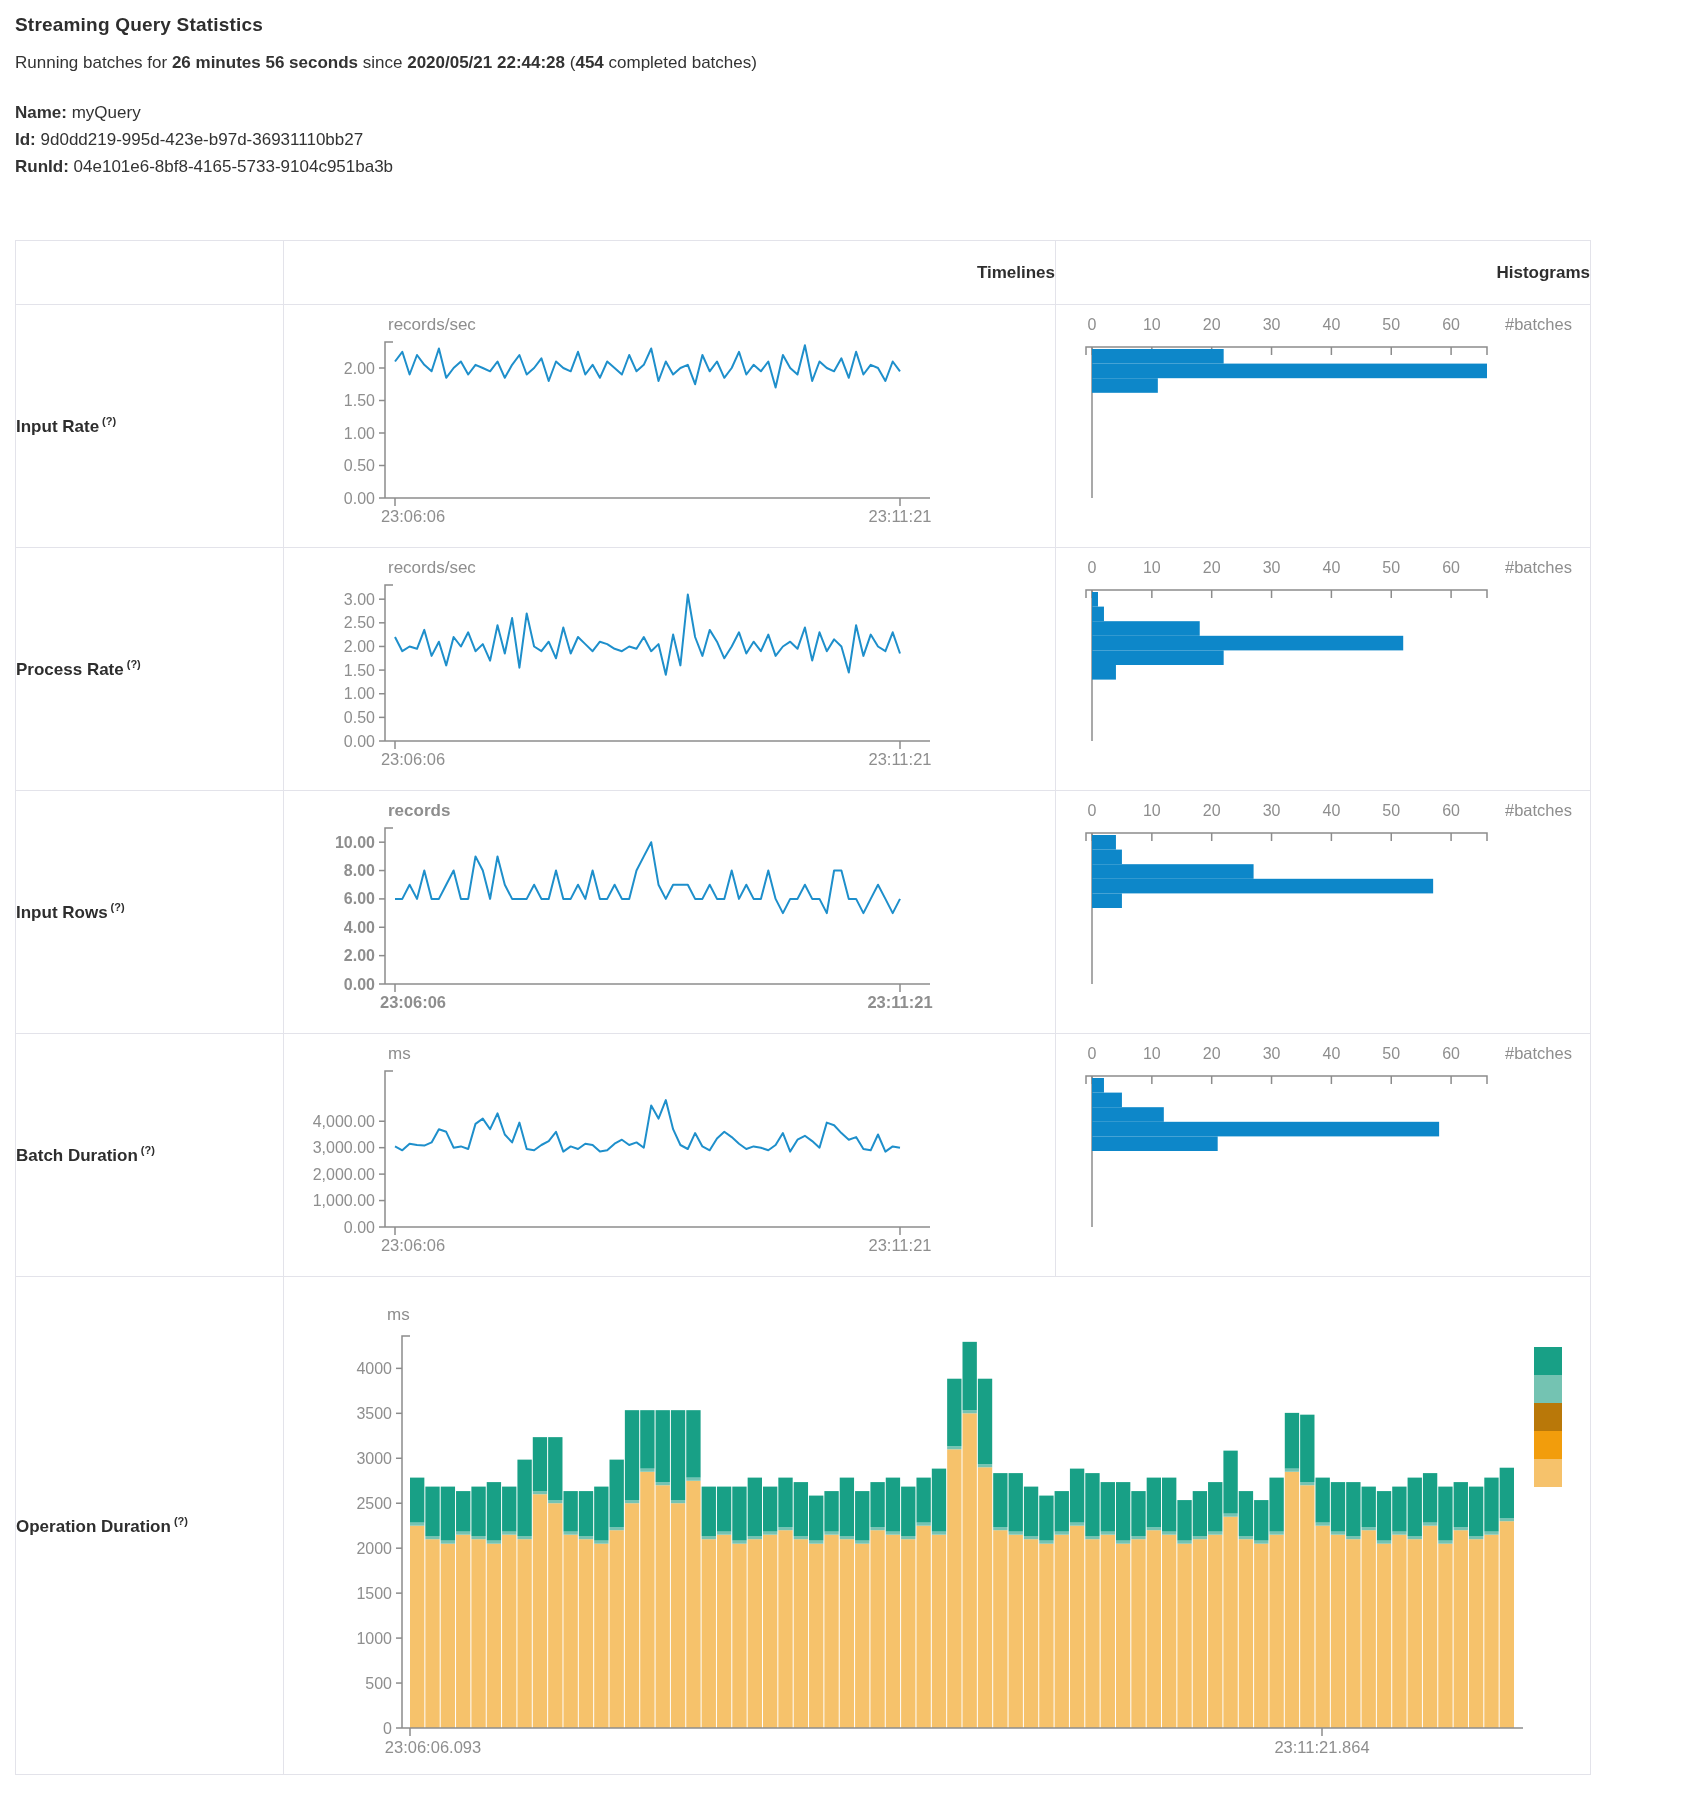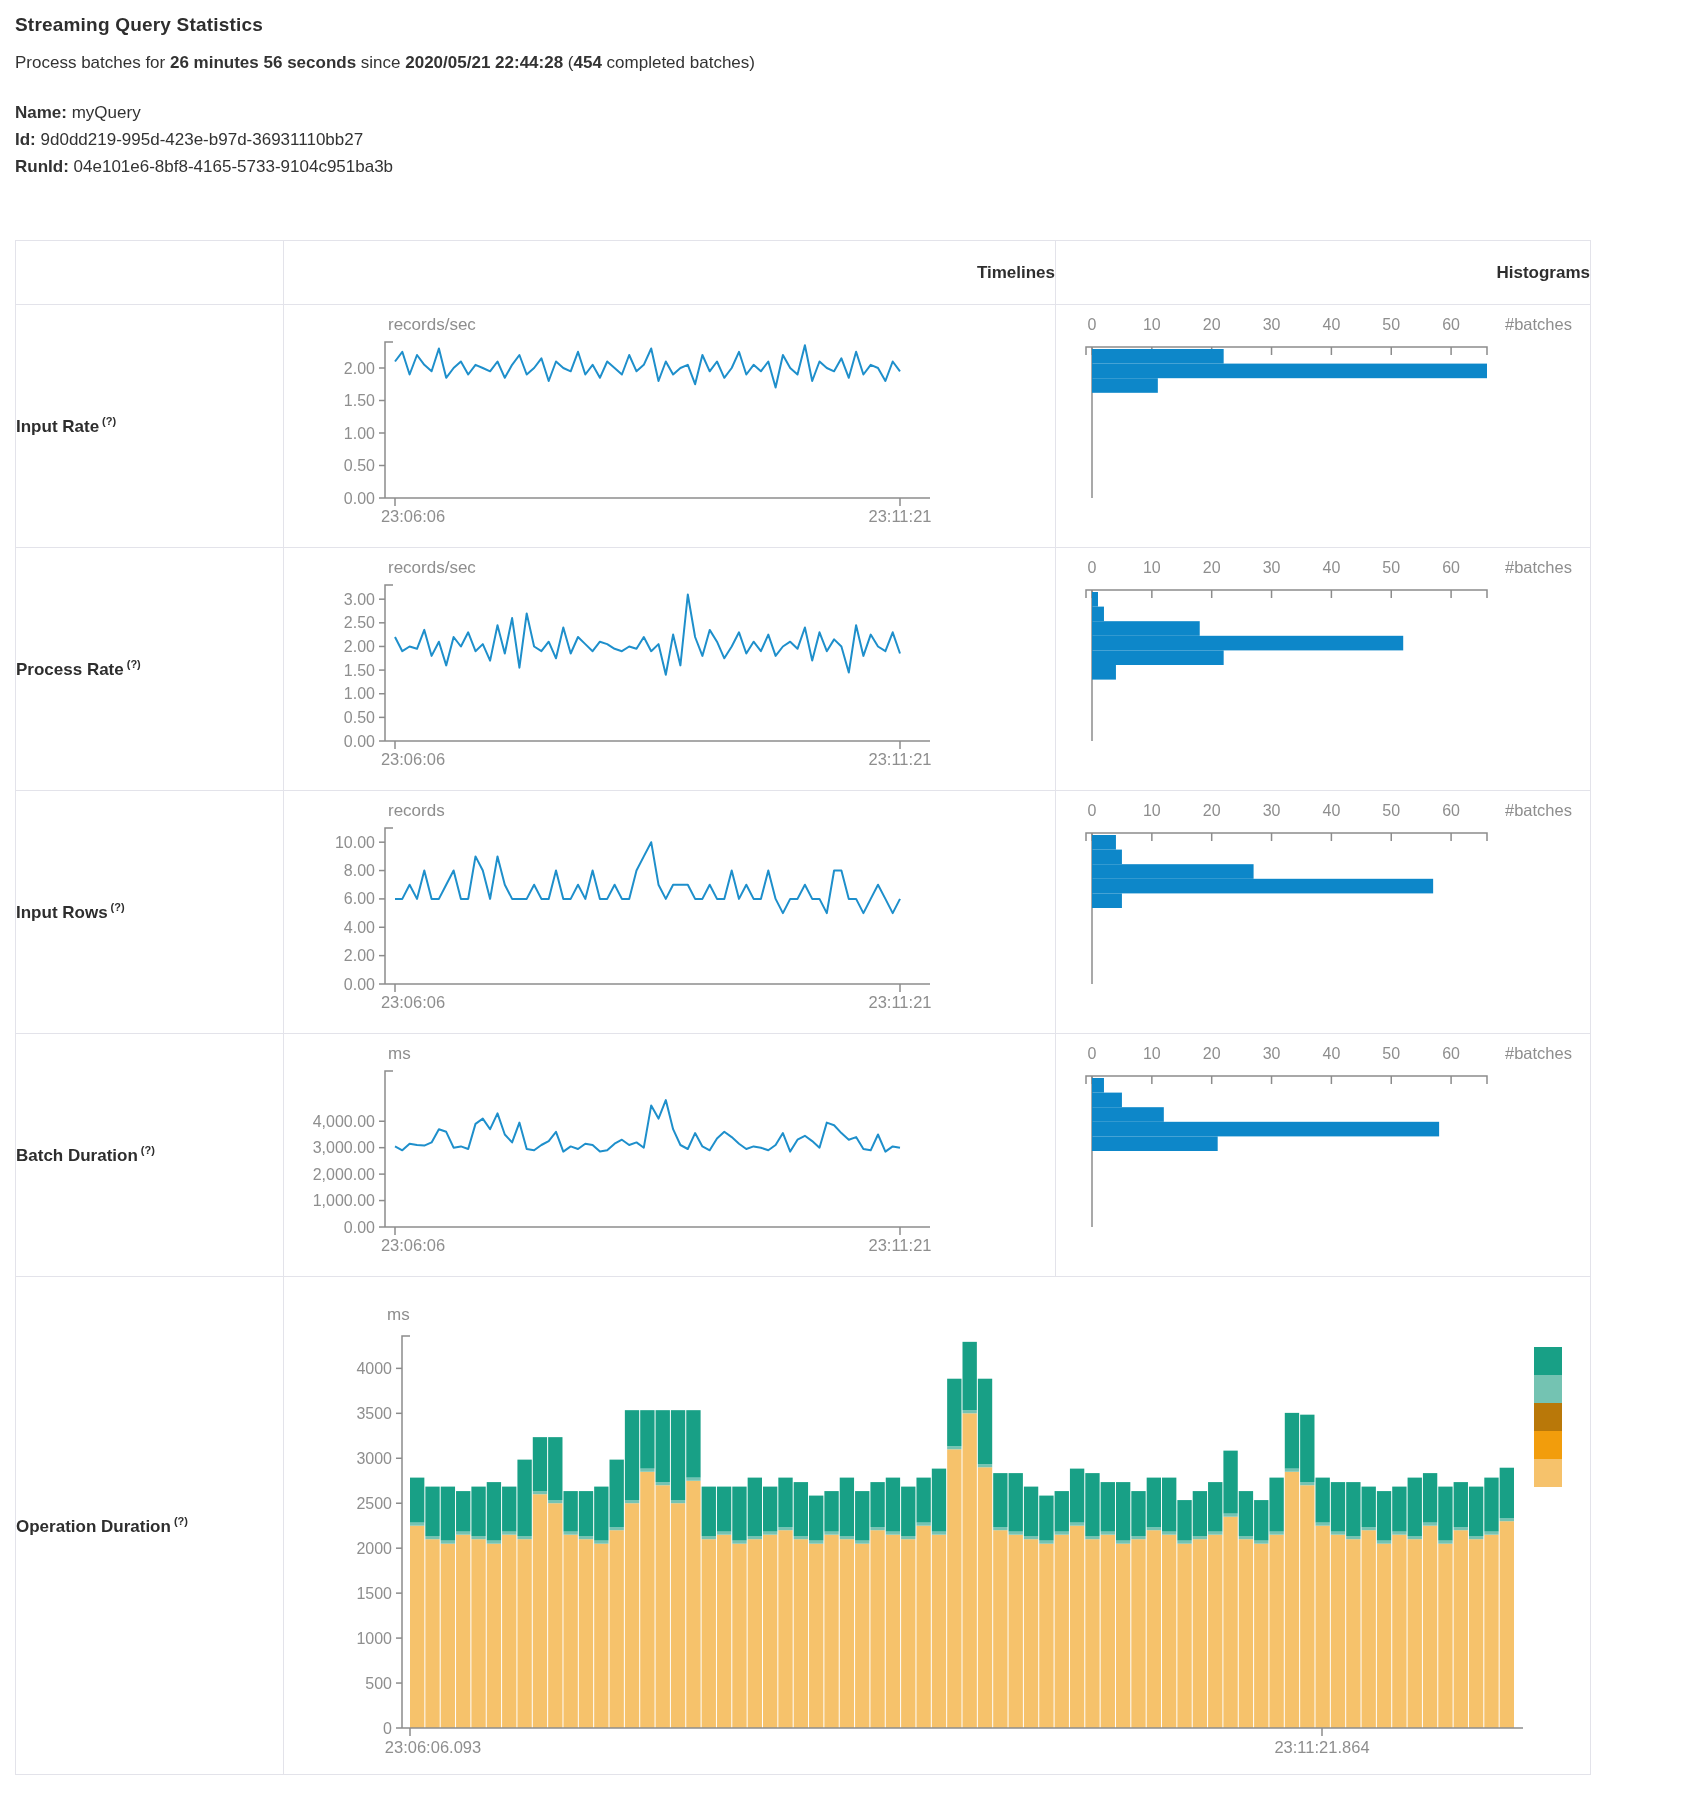--- a/index.html
+++ b/index.html
@@ -62,21 +62,21 @@
     top: 69px;
     width: 28px;
   }
   .legend .swatch { width: 28px; height: 28px; }
 </style>
 </head>
 <body>
 
 <h1 data-name="page-title">Streaming Query Statistics</h1>
 
-<div class="subtitle" data-name="running-batches-summary"><span data-name="summary-prefix">Process batches for </span><b data-name="run-duration">26 minutes 56 seconds</b><span data-name="summary-middle"> since </span><b data-name="start-timestamp">2020/05/21 22:44:28</b><span> (</span><b data-name="completed-batches-count">454</b><span> completed batches)</span></div>
+<div class="subtitle" data-name="running-batches-summary"><span data-name="summary-prefix">Running batches for </span><b data-name="run-duration">26 minutes 56 seconds</b><span data-name="summary-middle"> since </span><b data-name="start-timestamp">2020/05/21 22:44:28</b><span> (</span><b data-name="completed-batches-count">454</b><span> completed batches)</span></div>
 
 <div class="query-info" data-name="query-info">
   <div data-name="query-name-line"><b data-name="query-name-label">Name:</b> <span data-name="query-name-value">myQuery</span></div>
   <div data-name="query-id-line"><b data-name="query-id-label">Id:</b> <span data-name="query-id-value">9d0dd219-995d-423e-b97d-36931110bb27</span></div>
   <div data-name="query-runid-line"><b data-name="query-runid-label">RunId:</b> <span data-name="query-runid-value">04e101e6-8bf8-4165-5733-9104c951ba3b</span></div>
 </div>
 
 <table class="stats" data-name="statistics-table">
   <colgroup>
       <col class="col-label">
@@ -198,21 +198,21 @@
               <rect x="12" y="86.8" width="311.2121212121212" height="14.6" fill="#0D87C9" data-name="histogram-bar"></rect>
               <rect x="12" y="101.4" width="131.66666666666666" height="14.6" fill="#0D87C9" data-name="histogram-bar"></rect>
               <rect x="12" y="116" width="23.939393939393938" height="14.6" fill="#0D87C9" data-name="histogram-bar"></rect>
             </svg>
           </div>
         </td>
   </tr>
   <tr class="metric-row" data-name="input-rows-row">
     <td class="label-cell"><span data-name="input-rows-label">Input Rows</span><sup data-name="input-rows-help-icon">(?)</sup></td>
     <td>
-          <div class="chart" data-name="input-rows-timeline-chart" style="width: 770px; height: 241px;">
+          <div class="chart" data-name="input-rows-timeline-chart" style="width: 770px; height: 241px; font-weight: bold;">
             <svg width="770" height="241" viewBox="0 0 770 241" data-name="input_rows_timeline-svg">
               <text x="80" y="24" font-size="17" fill="#8e8e8e" data-name="unit-label">records</text>
               <path d="M85,36 L77,36 L77,192" stroke="#8c8c8c" fill="none" stroke-width="1.5"></path>
               <line x1="71" y1="192" x2="77" y2="192" stroke="#8c8c8c" stroke-width="1.5"></line>
               <text x="67" y="197.5" font-size="16" fill="#8e8e8e" text-anchor="end" data-name="y-tick-label">0.00</text>
               <line x1="71" y1="163.63636363636363" x2="77" y2="163.63636363636363" stroke="#8c8c8c" stroke-width="1.5"></line>
               <text x="67" y="169.13636363636363" font-size="16" fill="#8e8e8e" text-anchor="end" data-name="y-tick-label">2.00</text>
               <line x1="71" y1="135.27272727272728" x2="77" y2="135.27272727272728" stroke="#8c8c8c" stroke-width="1.5"></line>
               <text x="67" y="140.77272727272728" font-size="16" fill="#8e8e8e" text-anchor="end" data-name="y-tick-label">4.00</text>
               <line x1="71" y1="106.90909090909092" x2="77" y2="106.90909090909092" stroke="#8c8c8c" stroke-width="1.5"></line>

